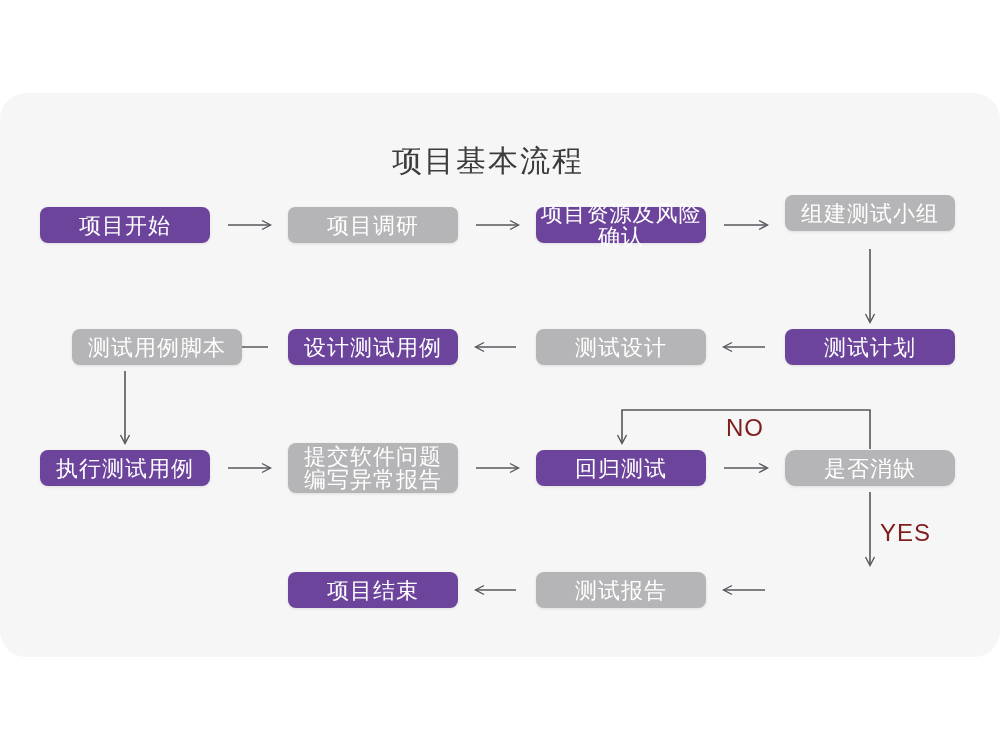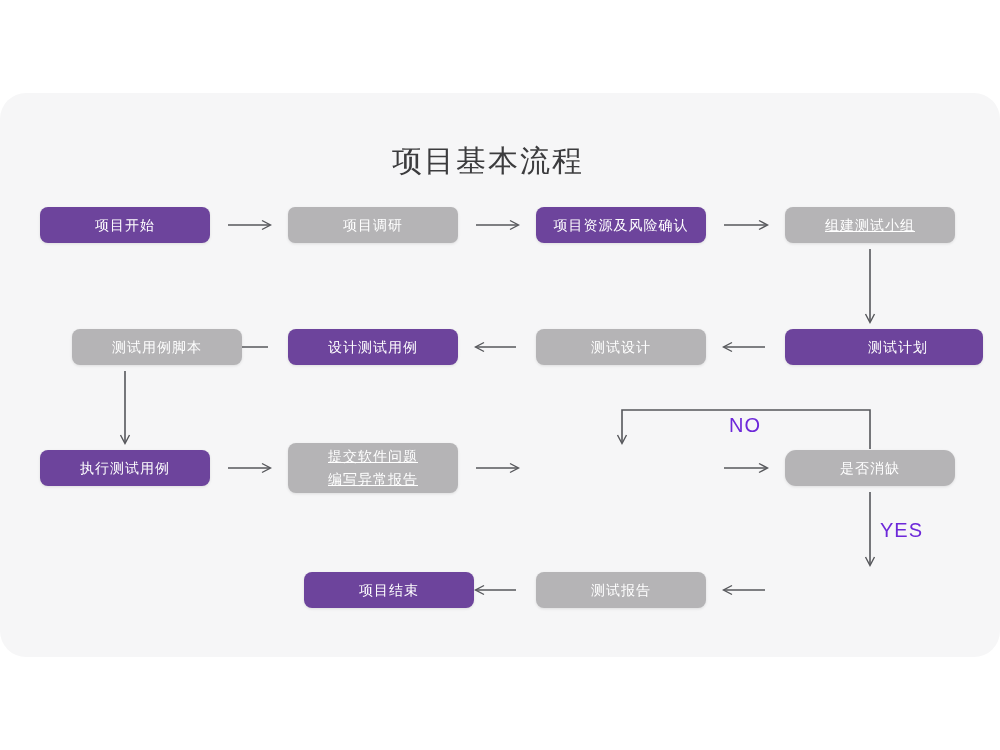--- a/index.html
+++ b/index.html
@@ -30,21 +30,21 @@
     font-weight: 500;
     color: #3c3c3e;
     letter-spacing: 2px;
   }
   .node {
     position: absolute;
     width: 170px;
     height: 36px;
     border-radius: 8px;
     color: #ffffff;
-    font-size: 14px;
+    font-size: 22px;
     letter-spacing: 1px;
     line-height: 23px;
     display: flex;
     align-items: center;
     justify-content: center;
     text-align: center;
     white-space: pre-line;
     box-shadow: 0 1px 3px rgba(0,0,0,0.10);
   }
   .purple { background: #6d449c; }
@@ -52,22 +52,22 @@
   .tall   { height: 50px; }
   .connectors {
     position: absolute;
     left: 0; top: 0;
     width: 1000px;
     height: 750px;
     pointer-events: none;
   }
   .edge-label {
     position: absolute;
-    font-size: 20px;
-    color: #6d28d9;
+    font-size: 24px;
+    color: #7f1d1d;
     letter-spacing: 1px;
   }
   .no-label  { left: 700px; top: 414px; width: 90px; text-align: center; }
   .yes-label { left: 880px; top: 519px; }
 </style>
 </head>
 <body>
 
 <div class="canvas">
 
@@ -99,28 +99,29 @@
       <path d="M516,590 L476,590" marker-end="url(#ah)"></path>
     </g>
   </svg>
 
   <div class="edge-label no-label">NO</div>
   <div class="edge-label yes-label">YES</div>
 
   <div class="node purple" style="left:40px;  top:207px;">项目开始</div>
   <div class="node gray" style="left:288px; top:207px;border-radius:7px;">项目调研</div>
   <div class="node purple" style="left:536px; top:207px;">项目资源及风险确认</div>
-  <div class="node gray" style="left:785px; top:207px;text-decoration:underline;">组建测试小组</div>
+  <div class="node gray" style="left:785px; top:195px;">组建测试小组</div>
 
   <div class="node gray" style="left:40px;  top:329px;margin-left:32px;">测试用例脚本</div>
   <div class="node purple" style="left:288px; top:329px;">设计测试用例</div>
   <div class="node gray" style="left:536px; top:329px;">测试设计</div>
-  <div class="node purple" style="left:785px; top:329px;padding-left:28px;">测试计划</div>
+  <div class="node purple" style="left:785px; top:329px;">测试计划</div>
 
   <div class="node purple" style="left:40px;  top:450px;">执行测试用例</div>
-  <div class="node gray tall" style="left:288px; top:443px;text-decoration:underline;">提交软件问题
+  <div class="node gray tall" style="left:288px; top:443px;">提交软件问题
 编写异常报告</div>
+  <div class="node purple" style="left:536px; top:450px;">回归测试</div>
   <div class="node gray" style="left:785px; top:450px;border-radius:11px;">是否消缺</div>
 
-  <div class="node purple" style="left:304px; top:572px;">项目结束</div>
+  <div class="node purple" style="left:288px; top:572px;">项目结束</div>
   <div class="node gray" style="left:536px; top:572px;">测试报告</div>
 
 </div>
 
 </body></html>

